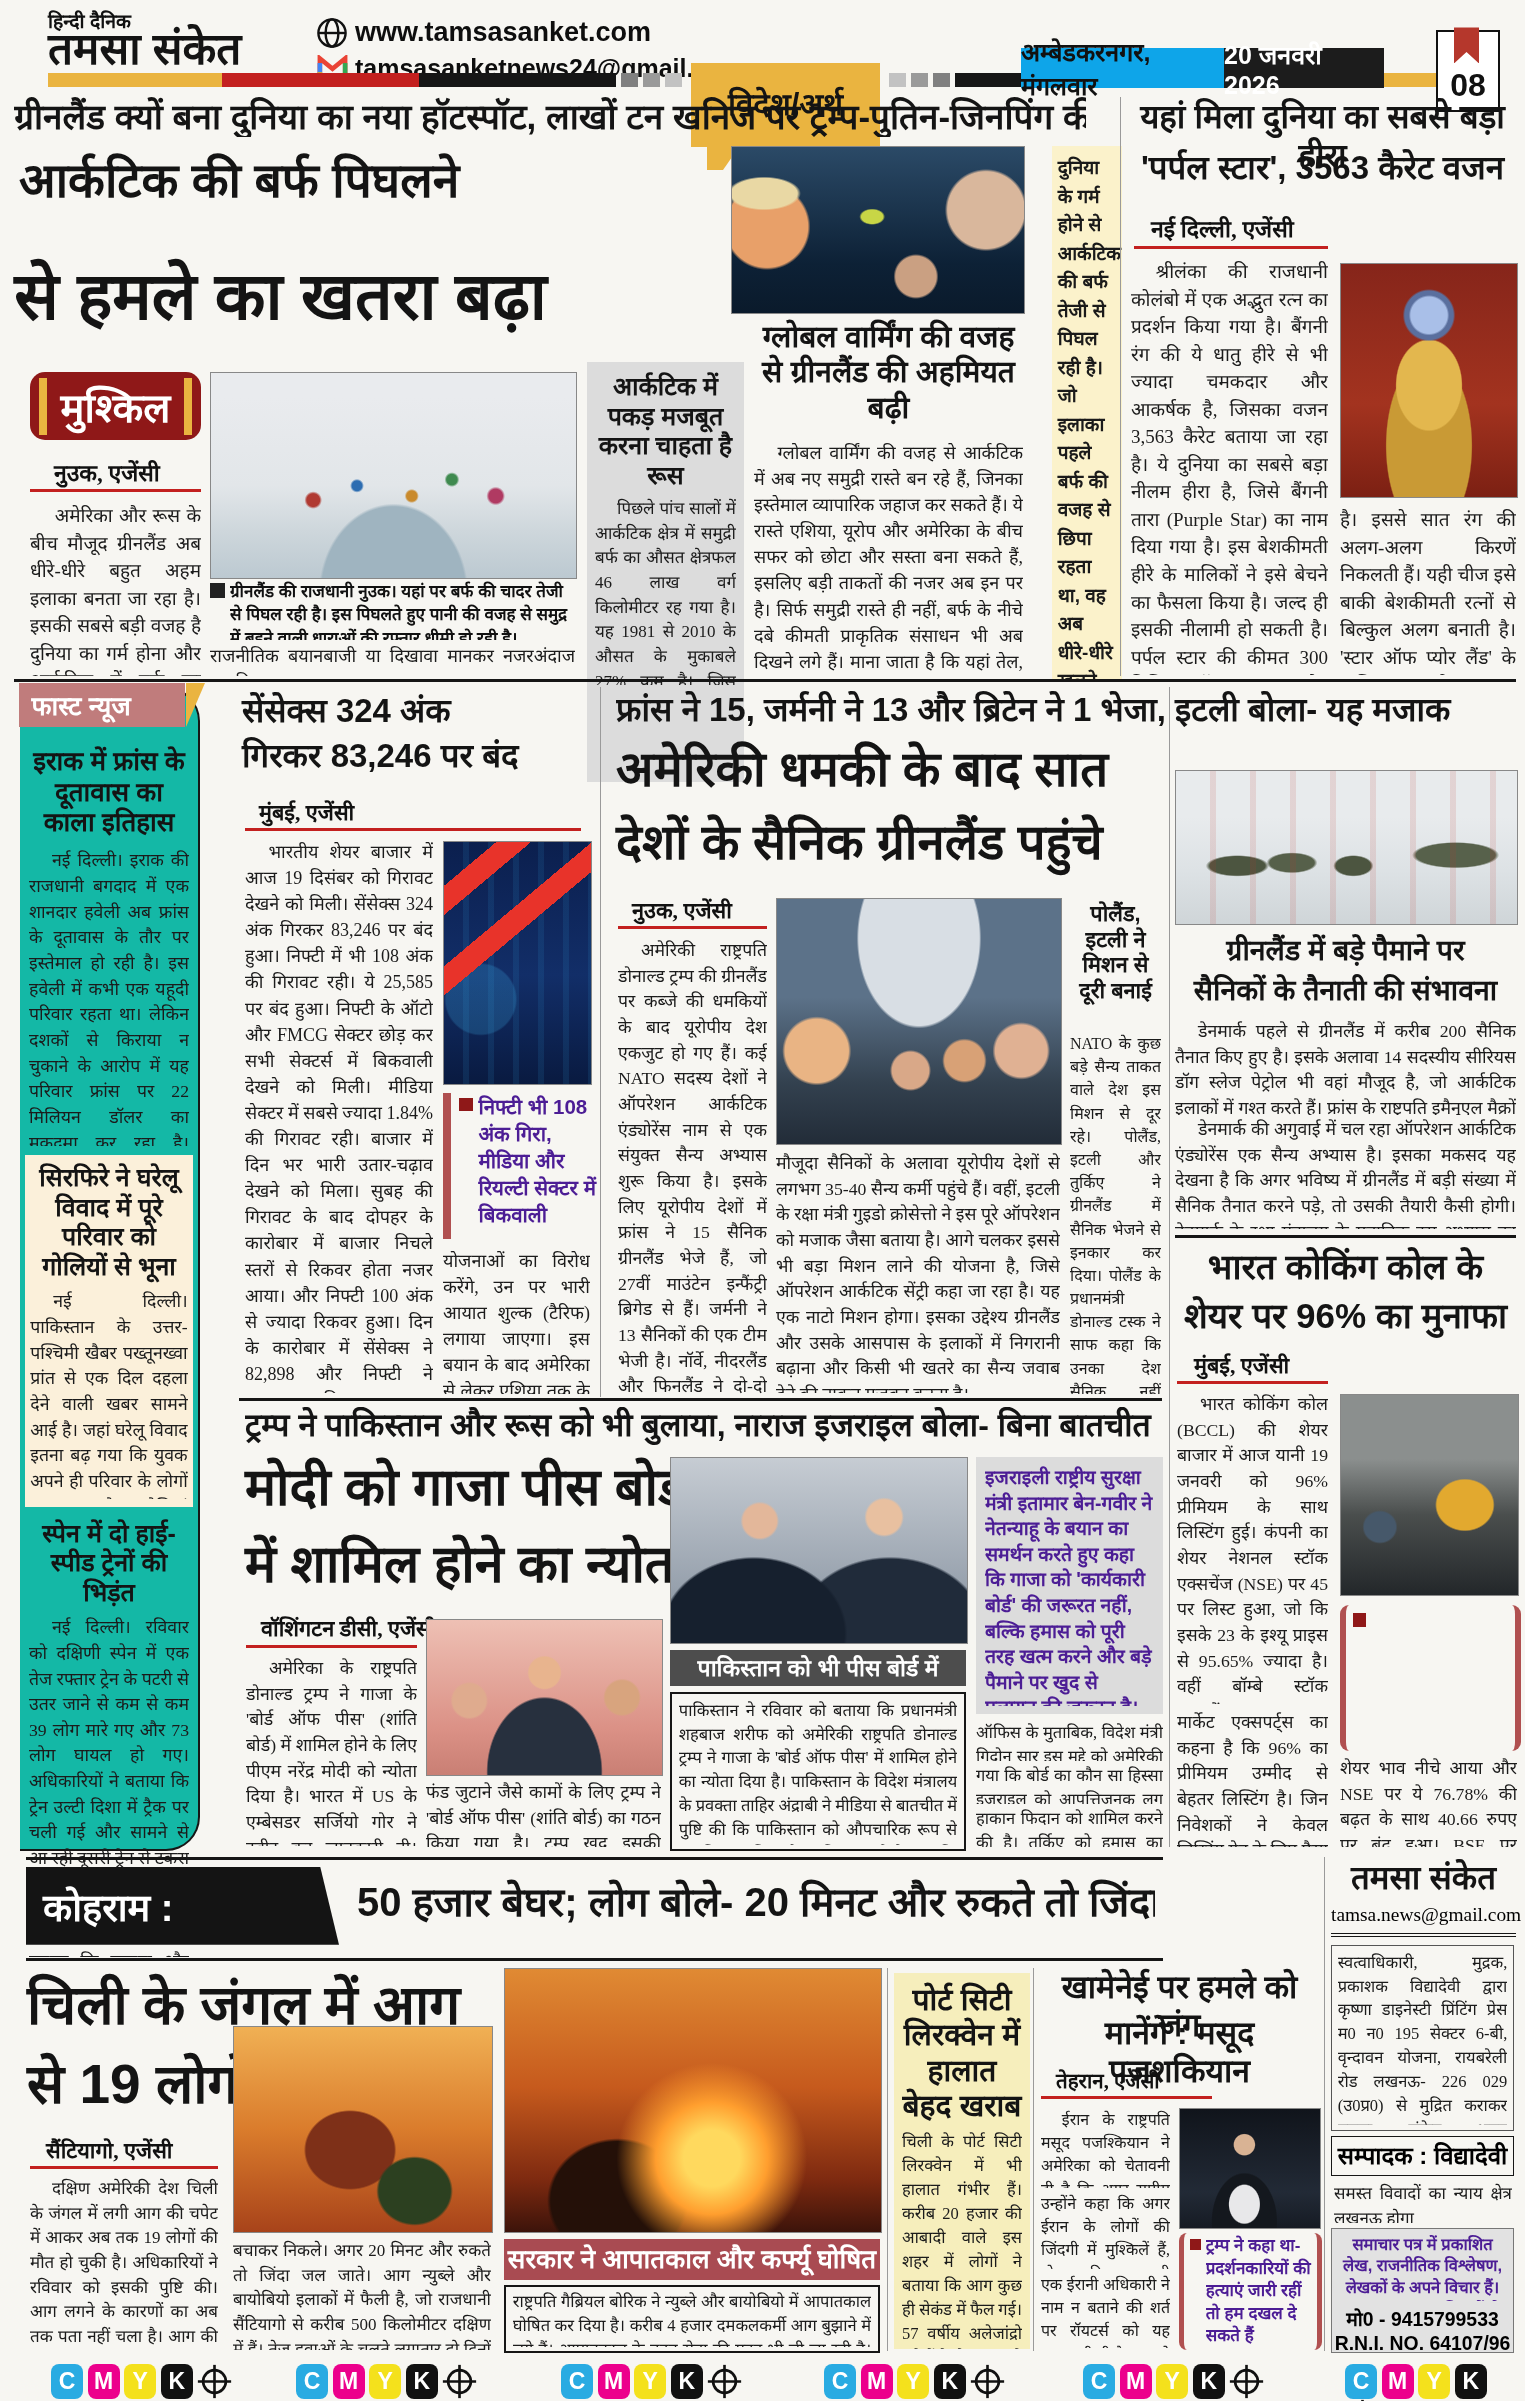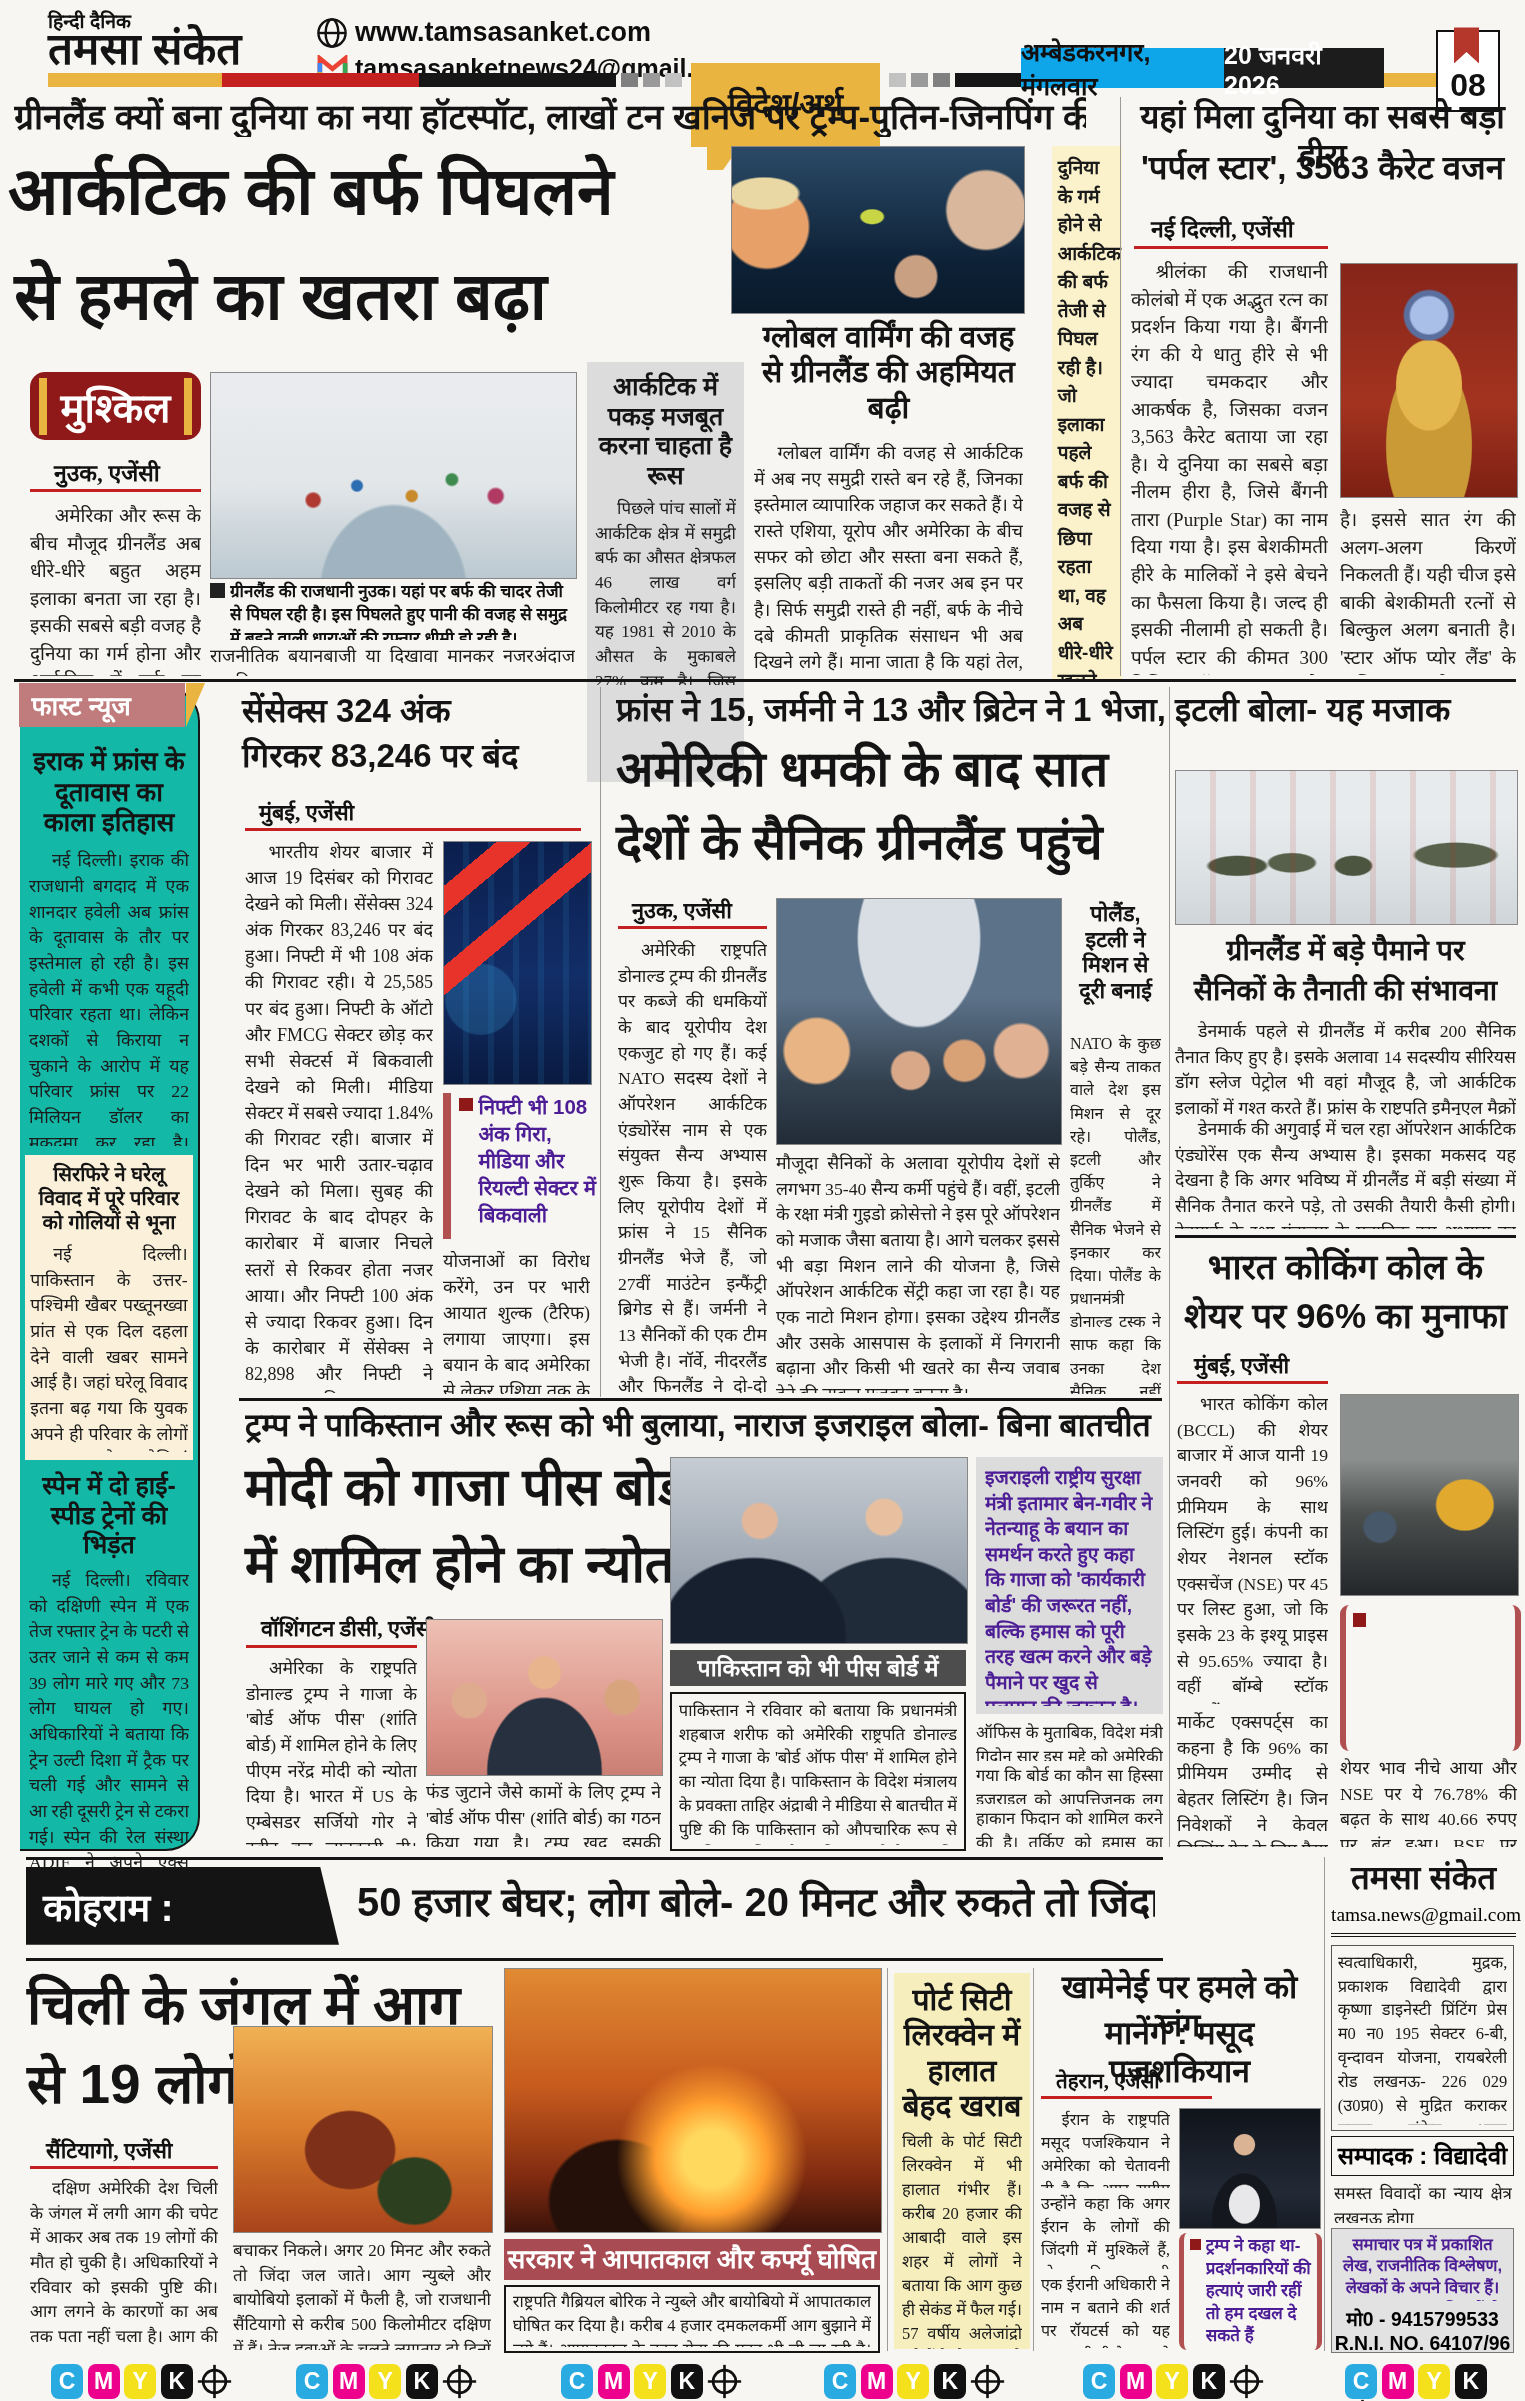--- a/index.html
+++ b/index.html
@@ -138,21 +138,21 @@
 
     <div class="abs" style="left:1436px;top:30px;width:60px;height:78px;background:#fff;border:2.3px solid #111">
       <div class="abs" style="left:16px;top:-4.6px;width:25px;height:36px;background:#b5372c;
            clip-path:polygon(0 0,100% 0,100% 100%,50% 68%,0 100%)"></div>
       <div class="abs" style="left:0;top:35px;width:100%;text-align:center;font:700 32px 'Liberation Sans',sans-serif;color:#111">08</div>
     </div>
   </header>
 
   <section>
     <div class="abs hl" style="left:14.3px;top:96px;width:1072px;font-size:35px;white-space:nowrap;overflow:hidden">ग्रीनलैंड क्यों बना दुनिया का नया हॉटस्पॉट, लाखों टन खनिज पर ट्रम्प-पुतिन-जिनपिंग की नजर</div>
-    <div class="abs hl" style="left:8px;top:153px;font-size:66px;white-space:nowrap">आर्कटिक की बर्फ पिघलने</div>
+    <div class="abs hl" style="left:19px;top:153px;font-size:48px;white-space:nowrap">आर्कटिक की बर्फ पिघलने</div>
     <div class="abs hl" style="left:14.3px;top:258px;font-size:66px;white-space:nowrap">से हमले का खतरा बढ़ा</div>
 
     <div class="abs photo ph-arctic" style="left:731px;top:146px;width:292px;height:166px"></div>
 
     <div class="abs" style="left:1052px;top:146px;width:59px;height:520px;background:#fbf2cb;padding:8px 5.7px;
          font:700 19px/1.5 'Liberation Sans',sans-serif;color:#1a1a1a;overflow:hidden">दुनिया के गर्म होने से आर्कटिक की बर्फ तेजी से पिघल रही है। जो इलाका पहले बर्फ की वजह से छिपा रहता था, वह अब धीरे-धीरे खुलने लगा है। ऐसा लग रहा है जैसे दुनिया के नक्शे पर एक नया इलाका अचानक उभर आया हो। इसी नए मौके पर कब्जा जमाने के लिए देशों के बीच होड़ मची हुई है।</div>
 
     <div class="abs" style="left:30px;top:372px;width:171px;height:68px;background:#8f1818;border-radius:15px;
          display:flex;align-items:center;justify-content:center">
       <div class="abs" style="left:9px;top:5.7px;width:8px;height:57px;background:#eab440"></div>
@@ -199,21 +199,21 @@
   <aside class="abs" style="left:20px;top:687px;width:178px;height:1160px;border:2.9px solid #161616;border-left:none;
          border-radius:0 34px 34px 0;background:#14b8a6">
     <div class="abs" style="left:-1.1px;top:-5.7px;width:154px;height:44px;background:#c07c7c;
          display:flex;align-items:center;padding-left:12.5px">
       <span style="font:800 26px 'Liberation Sans',sans-serif;color:#fff">फास्ट न्यूज</span>
       <div class="abs" style="right:-19.4px;top:0;width:0;height:0;border-top:44px solid #eab440;border-right:19.4px solid transparent"></div>
     </div>
     <div class="hl" style="font-size:26px;text-align:center;margin:57px 8px 0">इराक में फ्रांस के दूतावास का काला इतिहास</div>
     <div class="bd" style="font-size:17.7px;height:298px;margin:10.3px 9px 0">नई दिल्ली। इराक की राजधानी बगदाद में एक शानदार हवेली अब फ्रांस के दूतावास के तौर पर इस्तेमाल हो रही है। इस हवेली में कभी एक यहूदी परिवार रहता था। लेकिन दशकों से किराया न चुकाने के आरोप में यह परिवार फ्रांस पर 22 मिलियन डॉलर का मुकदमा कर रहा है। परिवार का कहना है कि फ्रांस ने इराकी सरकार की यहूदी-विरोधी नीतियों से फायदा उठाया और अपना कॉन्ट्रैक्ट तोड़ दिया।</div>
     <div style="background:#fbf0da;margin:9px 4.6px 0;padding:8px 5.7px">
-      <div class="hl" style="font-size:20px;text-align:center">सिरफिरे ने घरेलू विवाद में पूरे परिवार को गोलियों से भूना</div>
+      <div class="hl" style="font-size:25px;text-align:center">सिरफिरे ने घरेलू विवाद में पूरे परिवार को गोलियों से भूना</div>
       <div class="bd" style="font-size:17.7px;height:210px;margin-top:8px">नई दिल्ली। पाकिस्तान के उत्तर-पश्चिमी खैबर पख्तूनख्वा प्रांत से एक दिल दहला देने वाली खबर सामने आई है। जहां घरेलू विवाद इतना बढ़ गया कि युवक अपने ही परिवार के लोगों पर ताबड़तोड़ गोलियां चलाने लगा। इस गोलीबार में परिवार के सात लोगों की मौत हो गई। पुलिस ने बताया कि सोमवार को पाकिस्तान के उत्तर-पश्चिमी खैबर पख्तूनख्वा प्रांत में एक व्यक्ति ने घरेलू विवाद के चलते अपने घर के अंदर गोलीबारी की, जिसमें उसकी पत्नी और दो महीने की बेटी सहित सात लोगों की मौत हो गई।</div>
     </div>
     <div class="hl" style="font-size:25px;text-align:center;margin:11.4px 8px 0">स्पेन में दो हाई-स्पीड ट्रेनों की भिड़ंत</div>
     <div class="bd" style="font-size:17.7px;height:342px;margin:8px 9px 0">नई दिल्ली। रविवार को दक्षिणी स्पेन में एक तेज रफ्तार ट्रेन के पटरी से उतर जाने से कम से कम 39 लोग मारे गए और 73 लोग घायल हो गए। अधिकारियों ने बताया कि ट्रेन उल्टी दिशा में ट्रैक पर चली गई और सामने से आ रही दूसरी ट्रेन से टकरा गई। स्पेन की रेल संस्था ADIF ने अपने एक्स हैंडल पर पोस्ट करके बताया कि मलागा और मैड्रिड के बीच शाम की ट्रेन पटरी से उतर गई और मैड्रिड से हुएलवा (जो स्पेन का एक और दक्षिणी शहर है) जा रही दूसरी ट्रेन से टकरा गई।</div>
   </aside>
 
   <section>
     <div class="abs hl" style="left:242px;top:691px;width:351px;font-size:33px;line-height:1.22">सेंसेक्स 324 अंक</div>
     <div class="abs hl" style="left:242px;top:736px;width:351px;font-size:33px;line-height:1.22">गिरकर 83,246 पर बंद</div>
     <div class="abs by" style="left:259px;top:797px;font-size:21.7px">मुंबई, एजेंसी</div>

